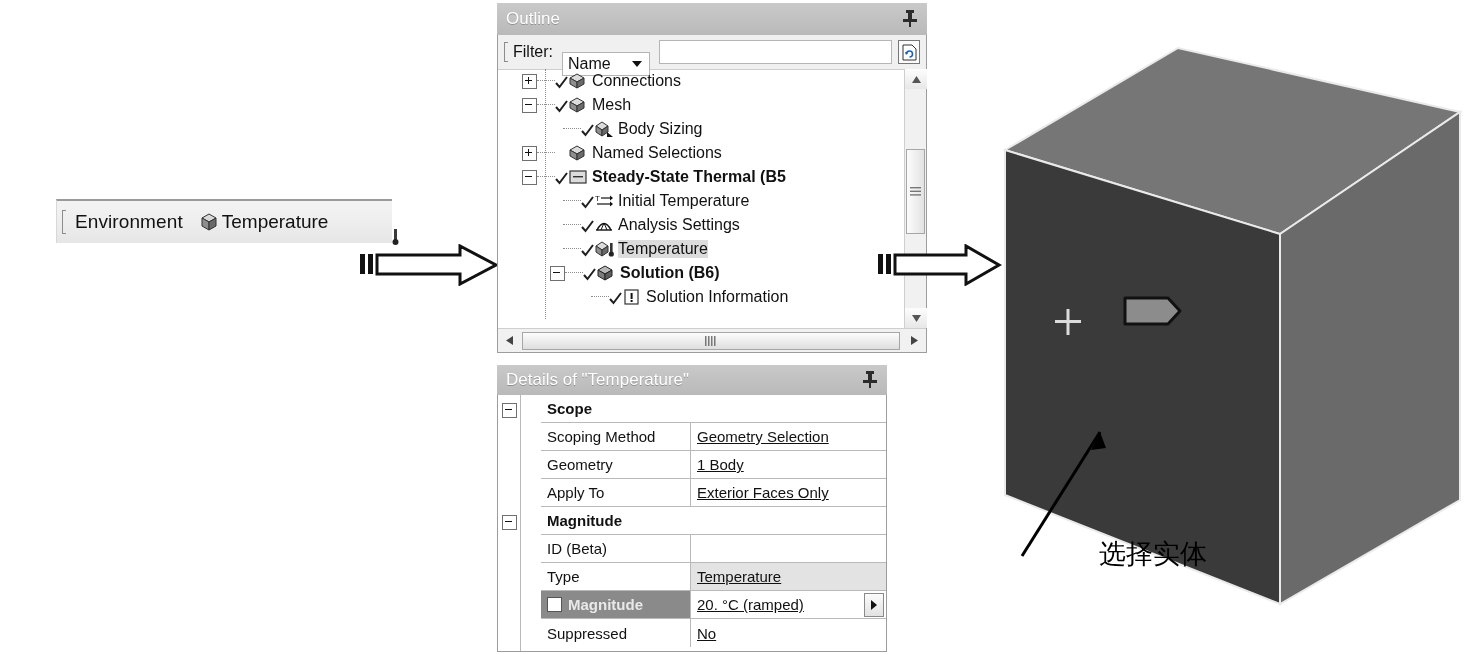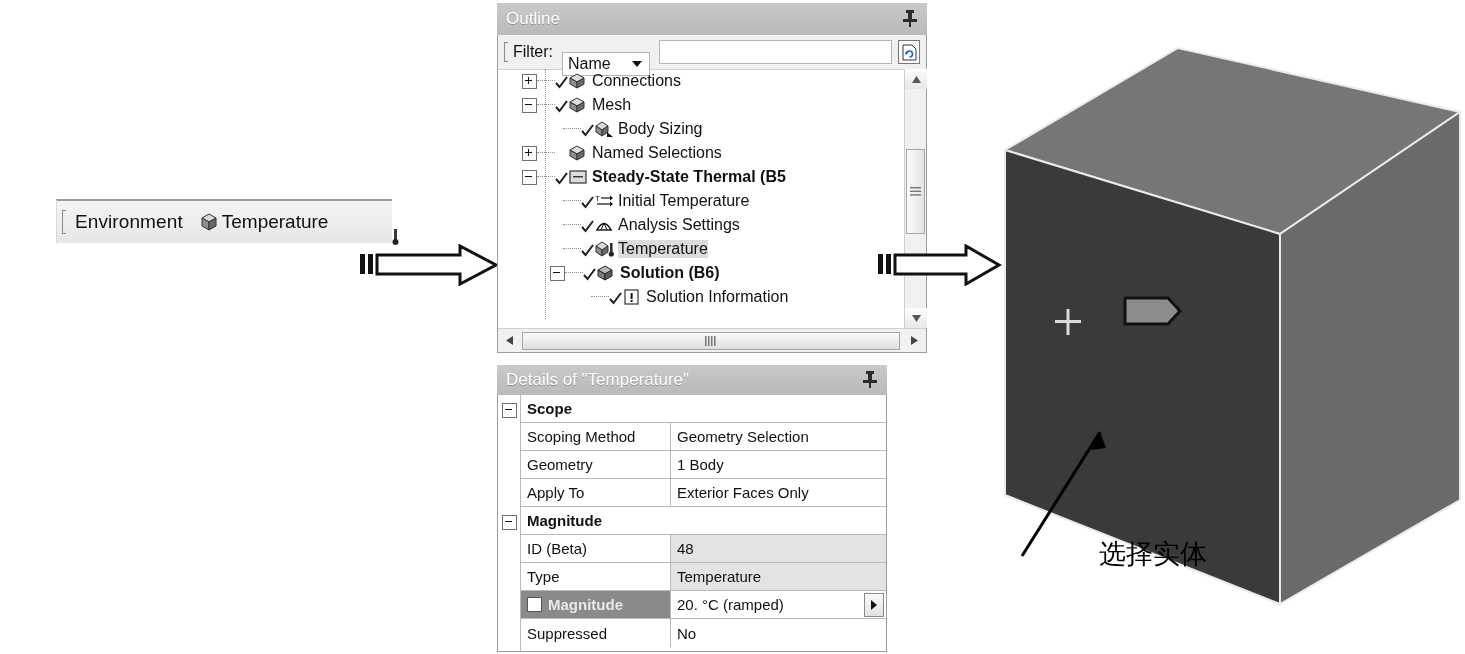--- a/index.html
+++ b/index.html
@@ -78,29 +78,29 @@
   .pmbox.plus::after{content:"";position:absolute;left:5px;top:2px;width:1px;height:7px;background:#111;}
   .dots{border-top:1px dotted #8d8d8d;height:1px;flex:none;}
   .vline{position:absolute;border-left:1px dotted #8d8d8d;}
   .chk{flex:none;width:13px;height:13px;}
   .spacer{flex:none;}
 
   
   #details-panel{left:497px;top:365px;width:390px;height:287px;box-sizing:border-box;}
   #details-body{position:absolute;left:0;top:30px;right:0;bottom:0;background:#fff;
       border:1px solid #9c9c9c;border-top:none;box-sizing:border-box;
-      display:flex;}
+      display:flex;gap:20px;}
   #det-gutter{width:22px;flex:none;background:#fff;border-right:1px solid #b9b9b9;
       position:relative;}
   #det-table{flex:1;display:flex;flex-direction:column;}
   .drow{display:flex;height:28px;border-bottom:1px solid #b9b9b9;box-sizing:border-box;}
   .drow:last-child{border-bottom:none;}
   .dkey{width:150px;flex:none;border-right:1px solid #b9b9b9;box-sizing:border-box;
       display:flex;align-items:center;padding-left:6px;font-size:15px;color:#111;}
-  .dval{flex:1;display:flex;align-items:center;padding-left:6px;font-size:15px;color:#111;}
+  .dval{flex:1;display:flex;align-items:center;padding-left:6px;font-size:15px;color:#111;text-decoration:underline;}
   .drow.group .dkey{width:auto;flex:1;border-right:none;font-weight:bold;}
   .drow.shaded .dval{background:#e3e3e3;}
   .drow.hl .dkey{background:#8a8a8a;color:#e9e9e9;font-weight:bold;}
   .drow.hl .dval{background:#fff;}
   .minibox{width:13px;height:13px;border:1px solid #555;background:#fff;
       margin-right:6px;flex:none;}
   .gutter-pm{position:absolute;left:4px;width:13px;height:13px;border:1px solid #707070;
       background:#fff;}
   .gutter-pm::before{content:"";position:absolute;left:2px;top:5px;width:7px;height:1px;background:#111;}
   .dropbtn{width:20px;height:24px;margin-left:auto;margin-right:2px;
@@ -420,23 +420,20 @@
         </div>
         <div class="drow group">
           <div class="dkey">
             <span>Magnitude</span>
           </div>
         </div>
         <div class="drow shaded">
           <div class="dkey">
             <span>ID (Beta)</span>
           </div>
-          <div class="dval">
-            <span>48</span>
-          </div>
         </div>
         <div class="drow shaded">
           <div class="dkey">
             <span>Type</span>
           </div>
           <div class="dval">
             <span>Temperature</span>
           </div>
         </div>
         <div class="drow hl">

